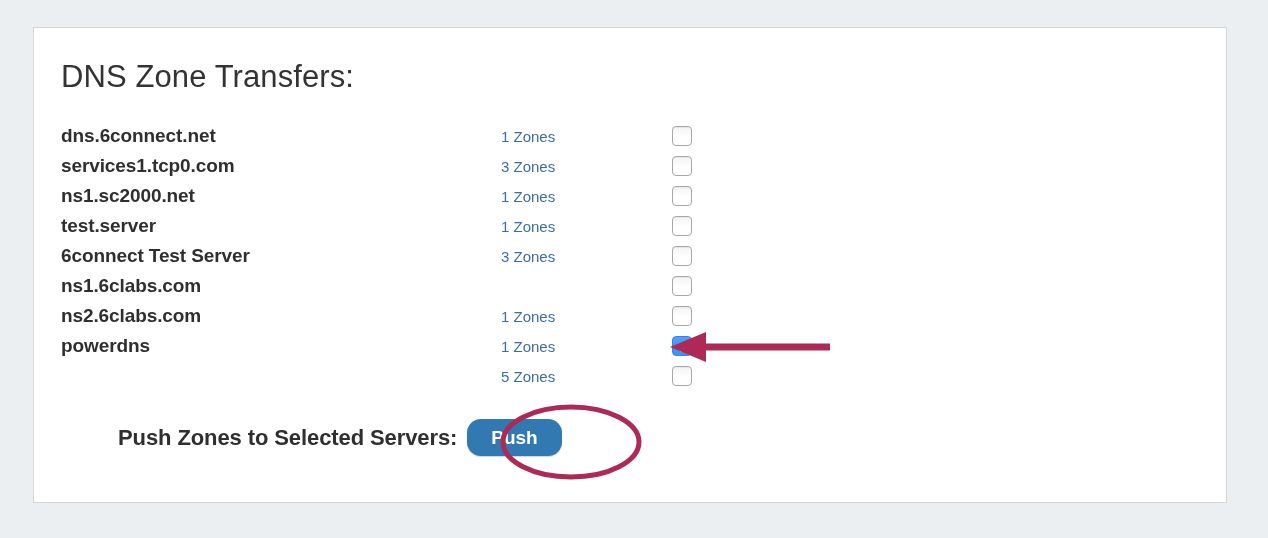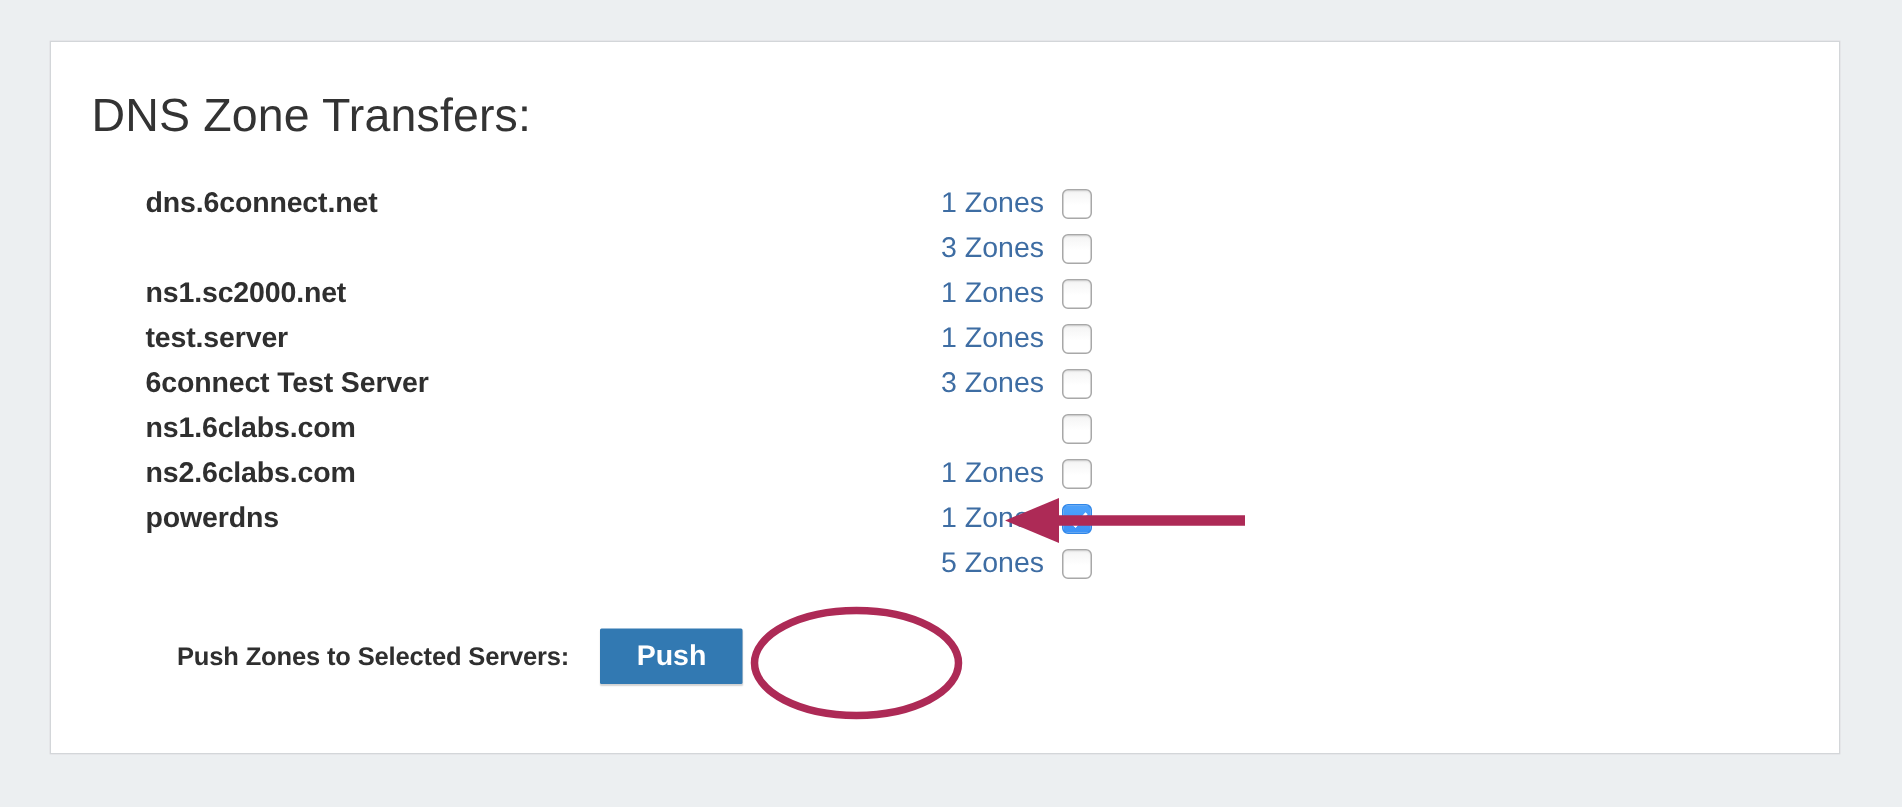--- a/index.html
+++ b/index.html
@@ -42,21 +42,20 @@
     color: #333333;
     letter-spacing: 0.1px;
     white-space: nowrap;
   }
 
   .server-list {
     position: absolute;
     left: 27px;
     top: 93px;
     width: 632px;
-    margin-left: 36px;
   }
 
   .server-row {
     position: relative;
     height: 30px;
     display: flex;
     align-items: center;
   }
 
   .server-name {
@@ -64,22 +63,21 @@
     font-weight: bold;
     color: #2f2f2f;
     white-space: nowrap;
     letter-spacing: -0.1px;
   }
 
   .zone-count {
     position: absolute;
     left: 440px;
     width: 159px;
-    text-align: right;
-    font-size: 19px;
+    font-size: 15px;
     font-weight: 400;
     color: #3e6da3;
     white-space: nowrap;
   }
 
   .checkbox {
     position: absolute;
     left: 611px;
     width: 20px;
     height: 20px;
@@ -110,34 +108,34 @@
 
   .push-row {
     position: absolute;
     left: 84px;
     top: 391px;
     display: flex;
     align-items: center;
   }
 
   .push-label {
-    font-size: 17px;
+    font-size: 22px;
     font-weight: bold;
     color: #2f2f2f;
     white-space: nowrap;
     letter-spacing: -0.1px;
   }
 
   .push-button {
-    margin-left: 21px;
+    margin-left: 10px;
     padding: 0 24px;
     height: 37px;
     line-height: 37px;
     border: none;
-    border-radius: 1px;
+    border-radius: 14px;
     background: #3279b2;
     color: #ffffff;
     font-family: "Liberation Sans", sans-serif;
     font-size: 19px;
     font-weight: bold;
     cursor: pointer;
     box-shadow: 0 1px 1px rgba(0,0,0,0.18);
   }
 
   .annotation-layer {
@@ -158,20 +156,21 @@
 
     <div class="panel-title">DNS Zone Transfers:</div>
 
     <div class="server-list">
         <div class="server-row">
           <span class="server-name">dns.6connect.net</span>
           <span class="zone-count">1 Zones</span>
           <div class="checkbox"></div>
         </div>
         <div class="server-row">
+          <span class="server-name">services1.tcp0.com</span>
           <span class="zone-count">3 Zones</span>
           <div class="checkbox"></div>
         </div>
         <div class="server-row">
           <span class="server-name">ns1.sc2000.net</span>
           <span class="zone-count">1 Zones</span>
           <div class="checkbox"></div>
         </div>
         <div class="server-row">
           <span class="server-name">test.server</span>

